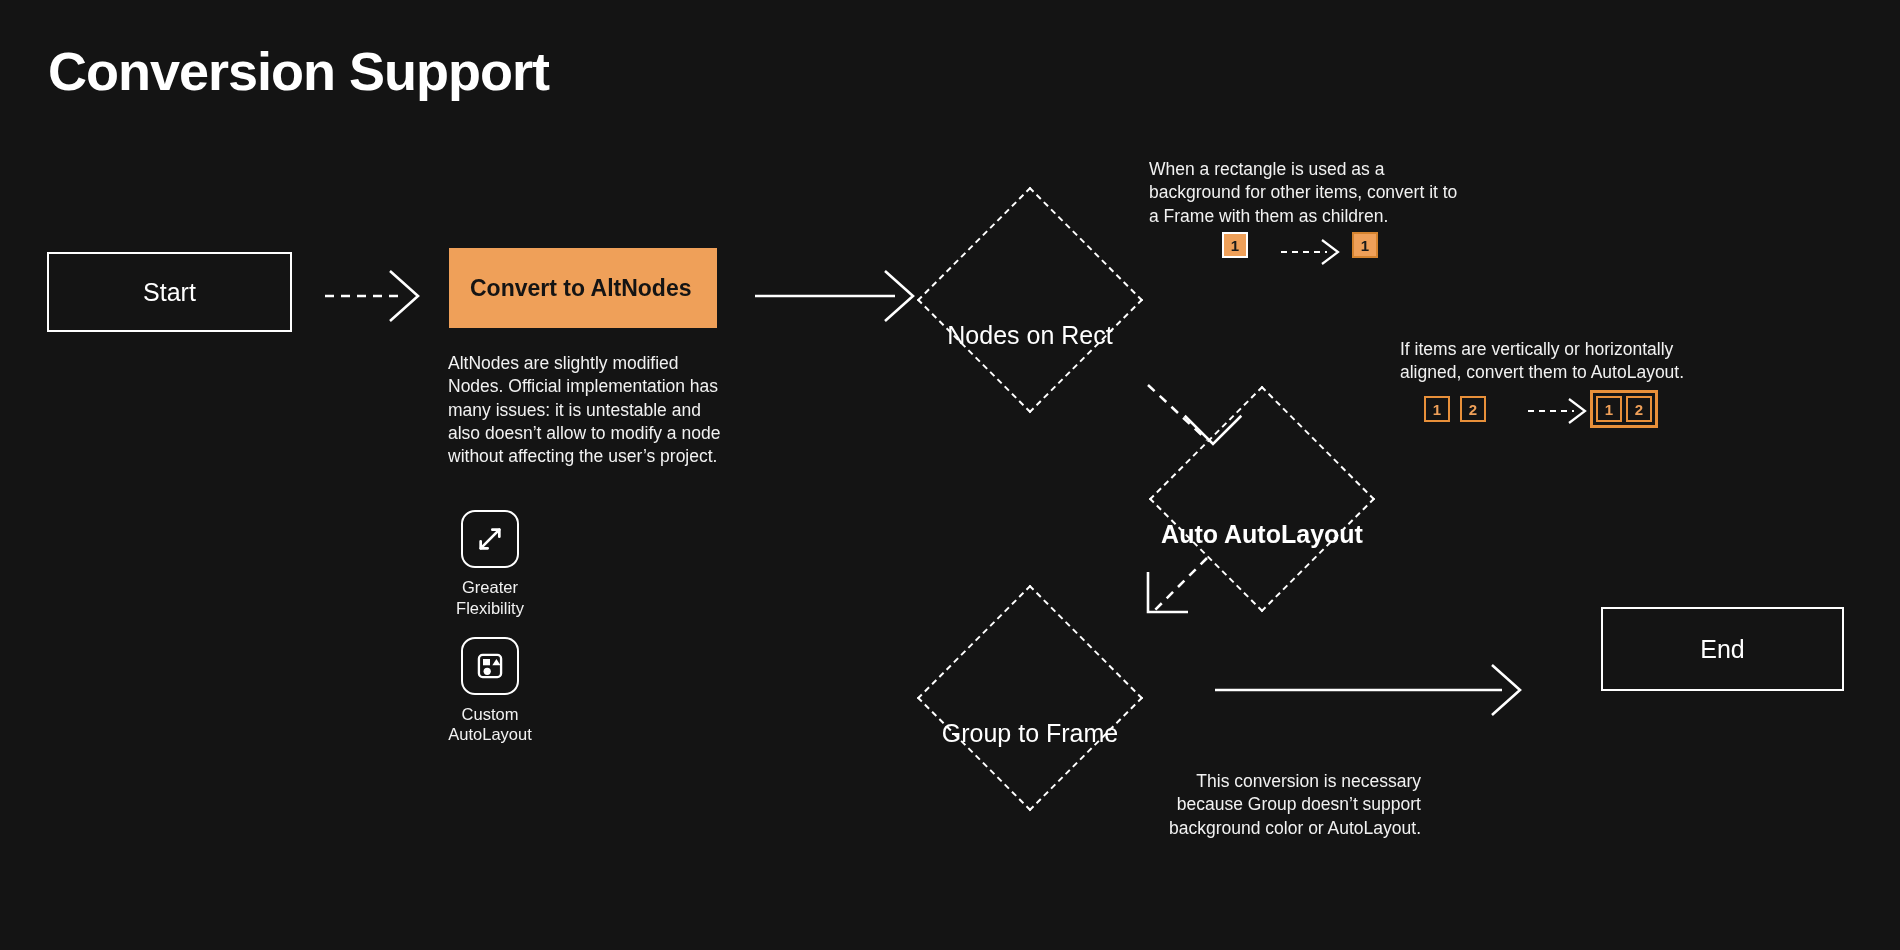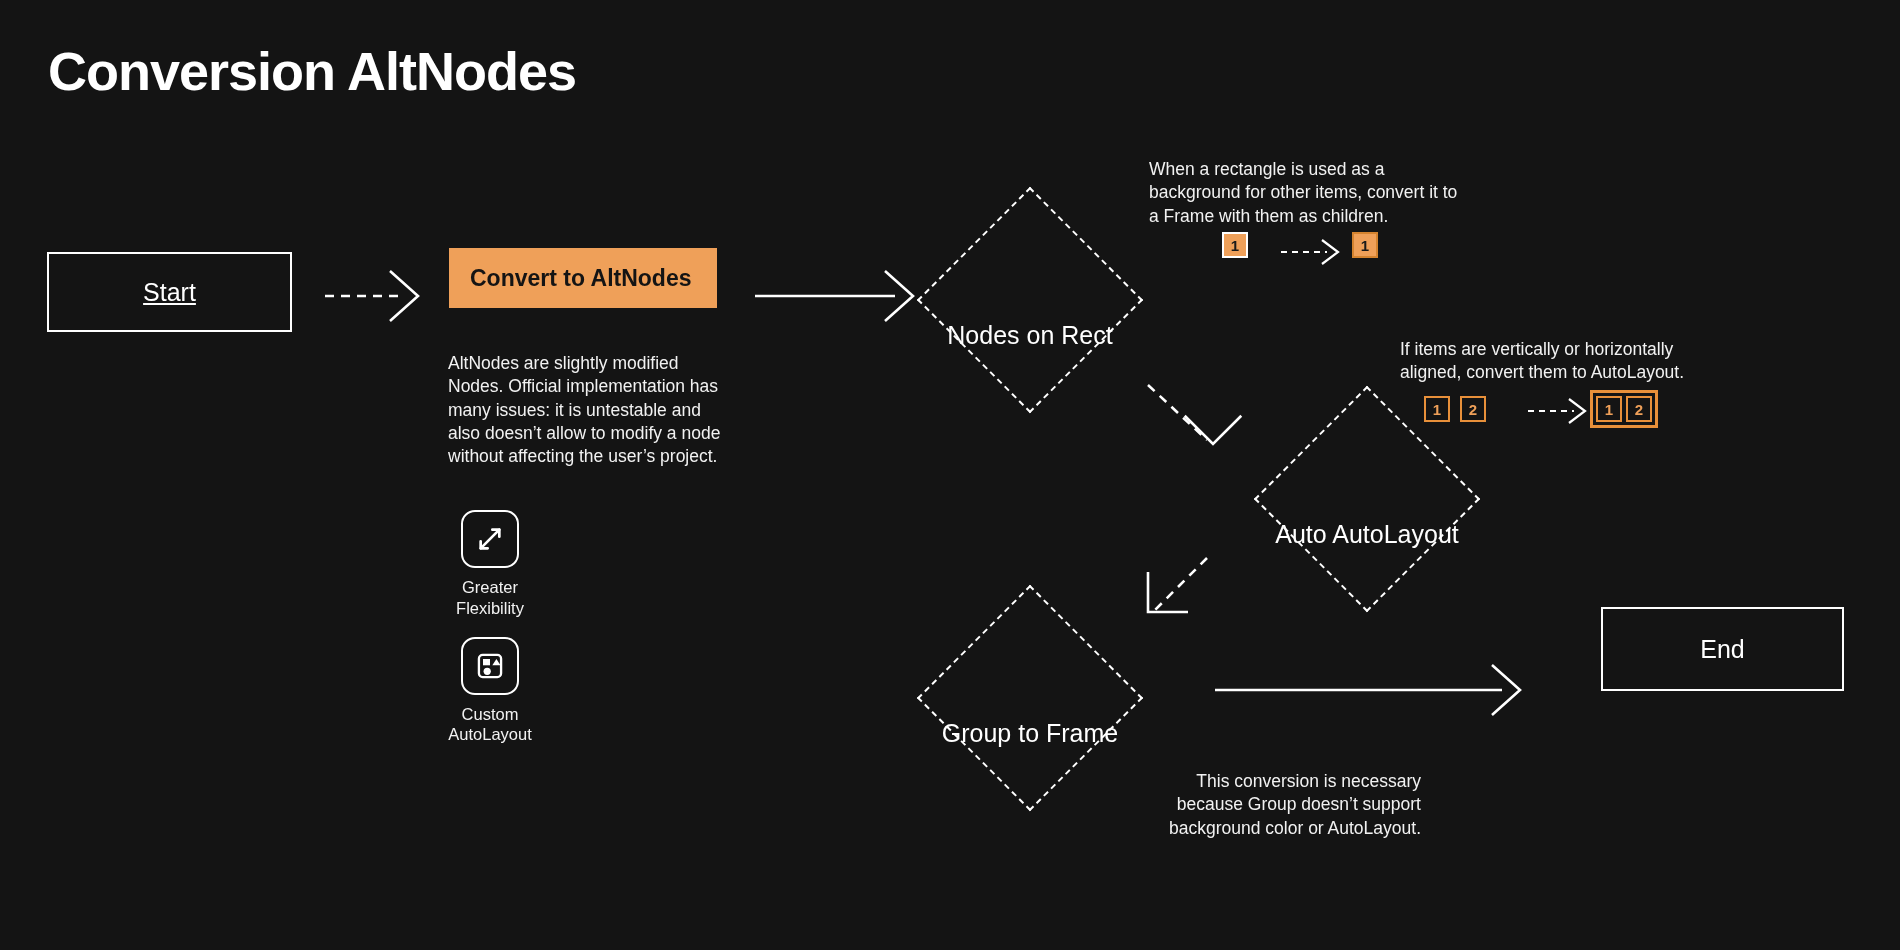--- a/index.html
+++ b/index.html
@@ -18,48 +18,48 @@
   }
 
   
   .term-box {
     position: absolute;
     border: 2px solid #ffffff;
     background: #141414;
     display: flex; align-items: center; justify-content: center;
     color: #ffffff; font-size: 25px;
   }
-  #start-box { left: 47px; top: 252px; width: 245px; height: 80px; text-decoration: underline; }
+  #start-box { left: 47px; top: 252px; width: 245px; height: 80px; }
   #end-box   { left: 1557px; top: 607px; width: 243px; height: 84px; margin-left: 44px; }
 
   
   .process-box {
     position: absolute;
-    left: 449px; top: 248px; width: 268px; height: 60px;
+    left: 449px; top: 248px; width: 268px; height: 80px;
     background: #efa059;
     display: flex; align-items: center; padding-left: 21px;
     color: #141414; font-size: 23px; font-weight: 600;
   }
 
   
   .diamond-wrap { position: absolute; }
   .diamond-shape {
     position: absolute; left: 0; top: 0;
     width: 100%; height: 100%;
     border: 2px dashed #ffffff;
     transform: rotate(45deg);
   }
   .diamond-label {
     position: absolute; top: 50%; left: 50%;
     transform: translate(-50%, -50%);
     white-space: nowrap;
     color: #ffffff; font-size: 25px; margin-top: 35px;
   }
   #d-nodes-on-rect { left: 950px; top: 220px; width: 160px; height: 160px; }
-  #d-auto-autolayout { left: 1287px; top: 419px; width: 160px; height: 160px; }
+  #d-auto-autolayout { left: 1182px; top: 419px; width: 160px; height: 160px; font-weight: bold; }
   #d-group-to-frame { left: 950px; top: 618px; width: 160px; height: 160px; }
 
   
   .note {
     position: absolute;
     color: #f2f2f2;
     font-size: 17.5px;
     line-height: 1.33;
   }
   #note-altnodes { left: 448px; top: 352px; width: 275px; }
@@ -103,21 +103,21 @@
   .chip-gap { width: 10px; }
 
   
   #arrows { position: absolute; left: 0; top: 0; width: 1900px; height: 950px; pointer-events: none; }
 </style>
 </head>
 <body>
 
 <div id="canvas">
 
-  <div class="page-title">Conversion AltNodes</div>
+  <div class="page-title">Conversion Support</div>
 
   <svg id="arrows" viewBox="0 0 1900 950">
 
     <g>
       <line x1="325" y1="296" x2="400" y2="296" stroke="#ffffff" stroke-width="2.6" stroke-dasharray="9 7"></line>
       <polyline points="390,271 418,296 390,321" fill="none" stroke="#ffffff" stroke-width="2.6"></polyline>
     </g>
 
     <g>
       <line x1="755" y1="296" x2="895" y2="296" stroke="#ffffff" stroke-width="2.6"></line>

